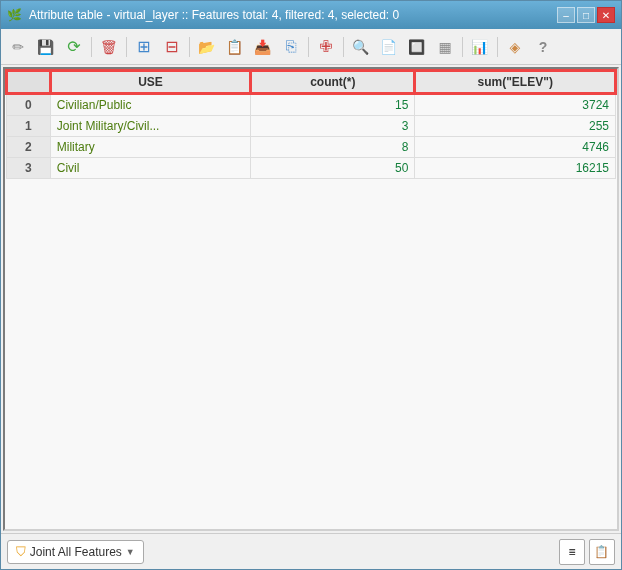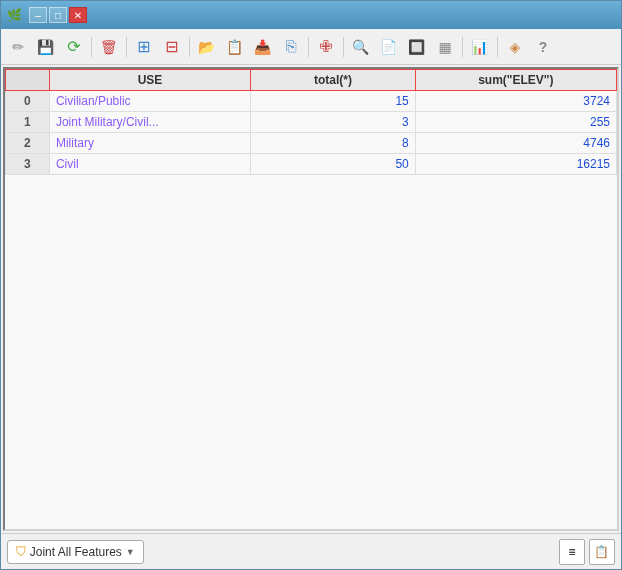--- a/index.html
+++ b/index.html
@@ -106,48 +106,48 @@
       flex: 1;
       overflow: auto;
     }
     table {
       width: 100%;
       border-collapse: collapse;
       font-size: 12px;
     }
     thead tr th {
       background: #e8e8e8;
-      border: 1px solid #ef4444;
+      border: 3px solid #ef4444;
       padding: 3px 6px;
       text-align: center;
       font-weight: bold;
       color: #333;
       position: sticky;
       top: 0;
       z-index: 2;
     }
     .row-num-header {
       width: 24px;
       min-width: 24px;
       background: #e0e0e0;
     }
     tbody tr td {
       border: 1px solid #ddd;
       padding: 3px 6px;
-      color: #1d4ed8;
+      color: #15803d;
     }
     tbody tr td.row-num {
       background: #e8e8e8;
       text-align: center;
       color: #555;
       font-weight: bold;
       width: 24px;
     }
     tbody tr td.use-col {
-      color: #8b5cf6;
+      color: #4d7c0f;
     }
     tbody tr td.num-col {
       text-align: right;
     }
     .col-use { width: 110px; min-width: 80px; }
     .col-count { width: 90px; min-width: 70px; }
     .col-sum { width: 110px; min-width: 90px; }
     .status-bar {
       height: 36px;
       background: #f0f0f0;
@@ -200,20 +200,21 @@
     .tb-refresh { color: #44aa44; font-size: 16px; }
     .tb-delete { color: #cc4444; }
   </style>
 </head>
 <body>
 
 <div class="window">
 
   <div class="title-bar">
     <div class="title-bar-icon">🌿</div>
+    <span class="title-bar-text">Attribute table - virtual_layer :: Features total: 4, filtered: 4, selected: 0</span>
     <div class="title-bar-buttons">
       <div class="title-btn">–</div>
       <div class="title-btn">□</div>
       <div class="title-btn close">✕</div>
     </div>
   </div>
 
   <div class="toolbar">
 
     <button class="toolbar-btn" title="Toggle editing mode">
@@ -279,21 +280,21 @@
     </button>
   </div>
 
   <div class="content">
     <div class="table-container">
       <table>
         <thead>
           <tr>
             <th class="row-num-header"></th>
             <th class="col-use">USE</th>
-            <th class="col-count">total(*)</th>
+            <th class="col-count">count(*)</th>
             <th class="col-sum">sum("ELEV")</th>
           </tr>
         </thead>
         <tbody id="table-body">
         <tr>
               <td class="row-num">0</td>
               <td class="use-col">Civilian/Public</td>
               <td class="num-col">15</td>
               <td class="num-col">3724</td>
             </tr>

